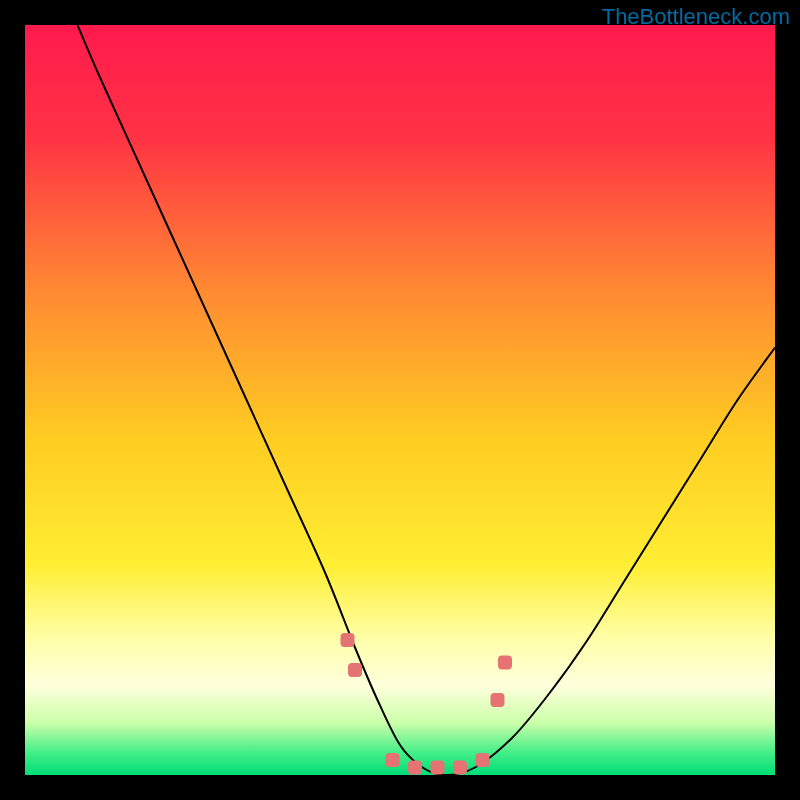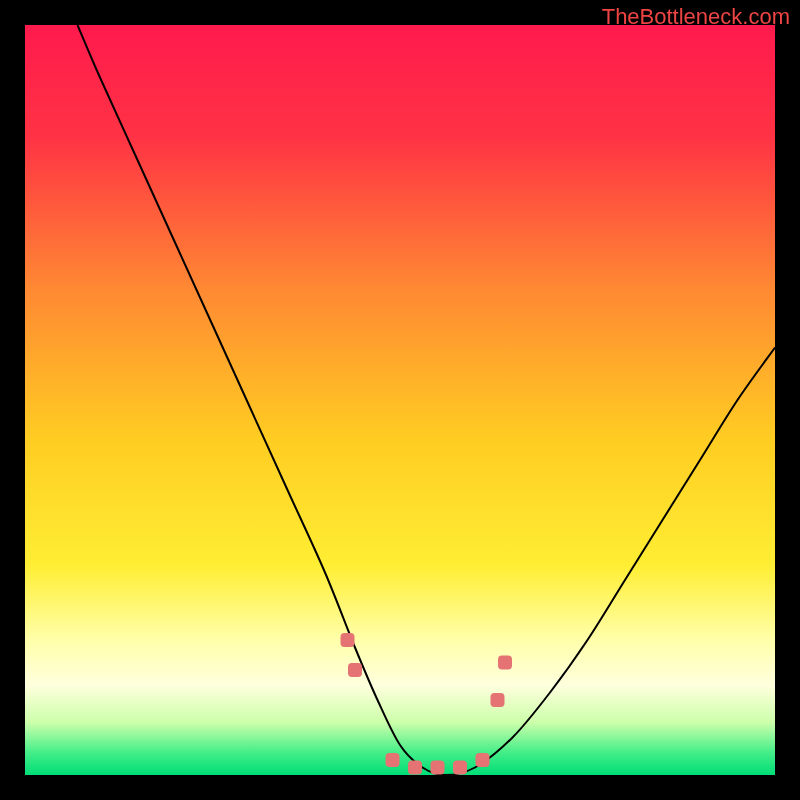--- a/index.html
+++ b/index.html
@@ -15,21 +15,21 @@
     position: absolute;
     left: 25px;
     top: 25px;
     width: 750px;
     height: 750px;
   }
   .watermark {
     position: absolute;
     top: 4px;
     right: 10px;
-    color: #ef4444;
+    color: #0369a1;
     font-size: 22px;
     font-family: Arial, sans-serif;
     z-index: 10;
   }
   svg {
     display: block;
   }
 </style>
 </head>
 <body>

